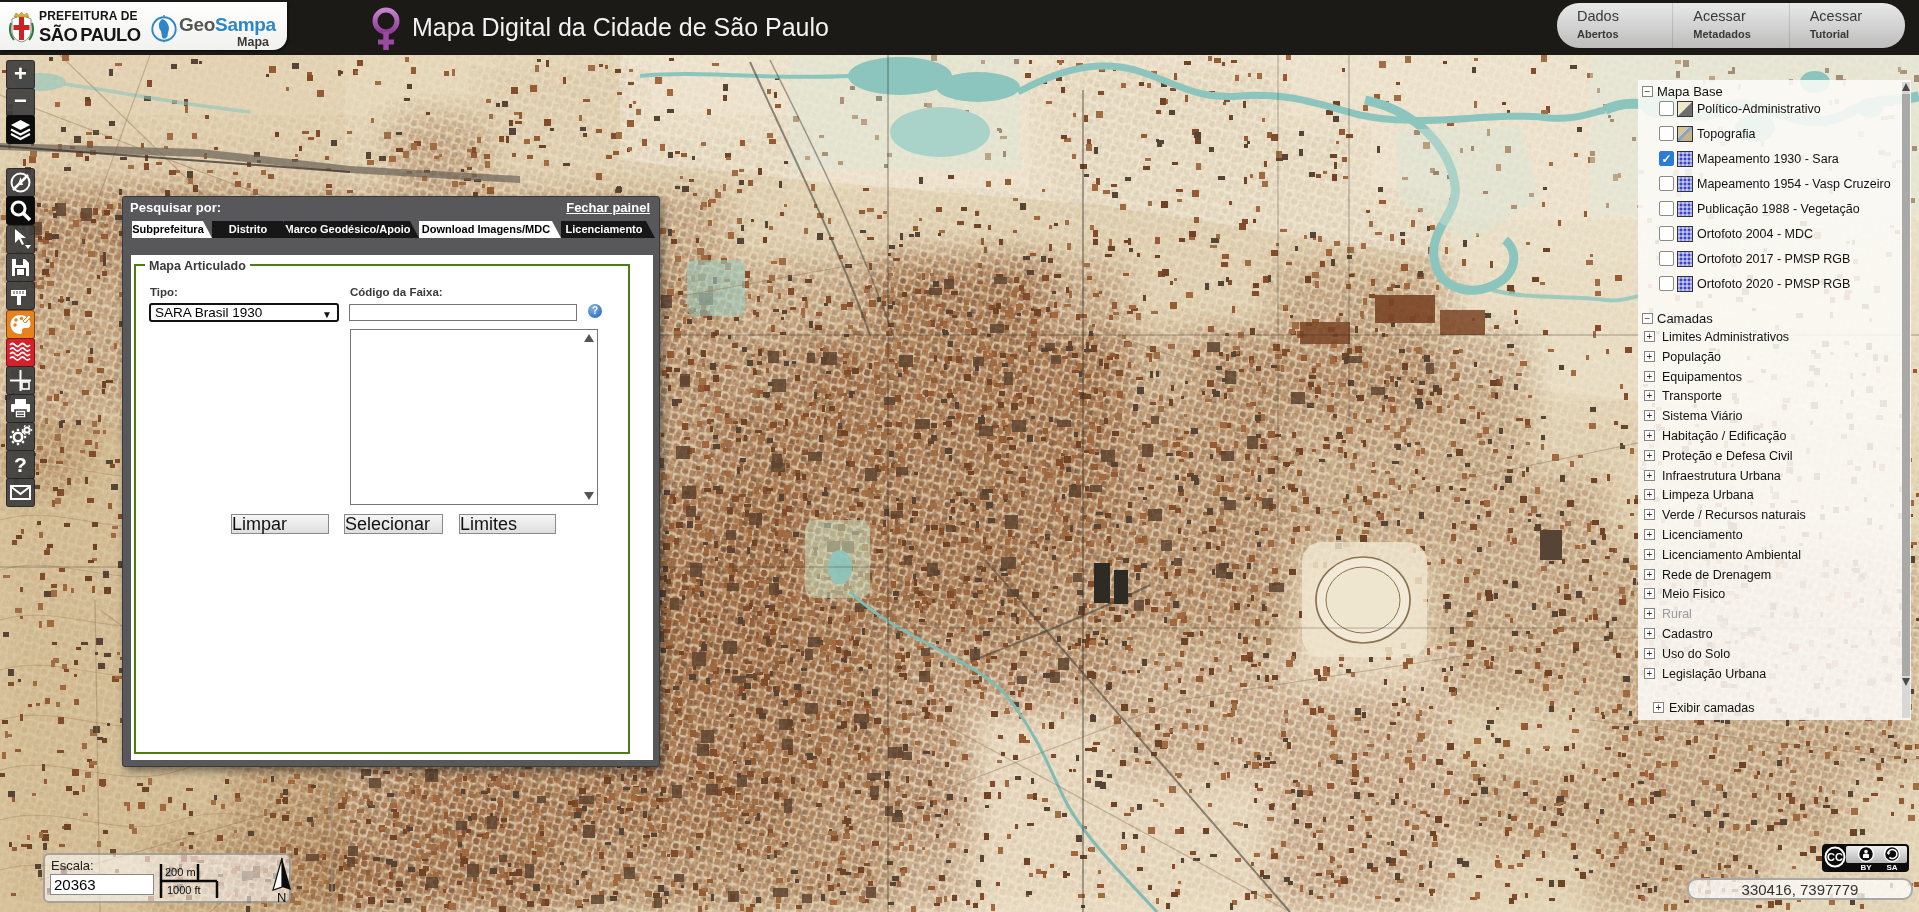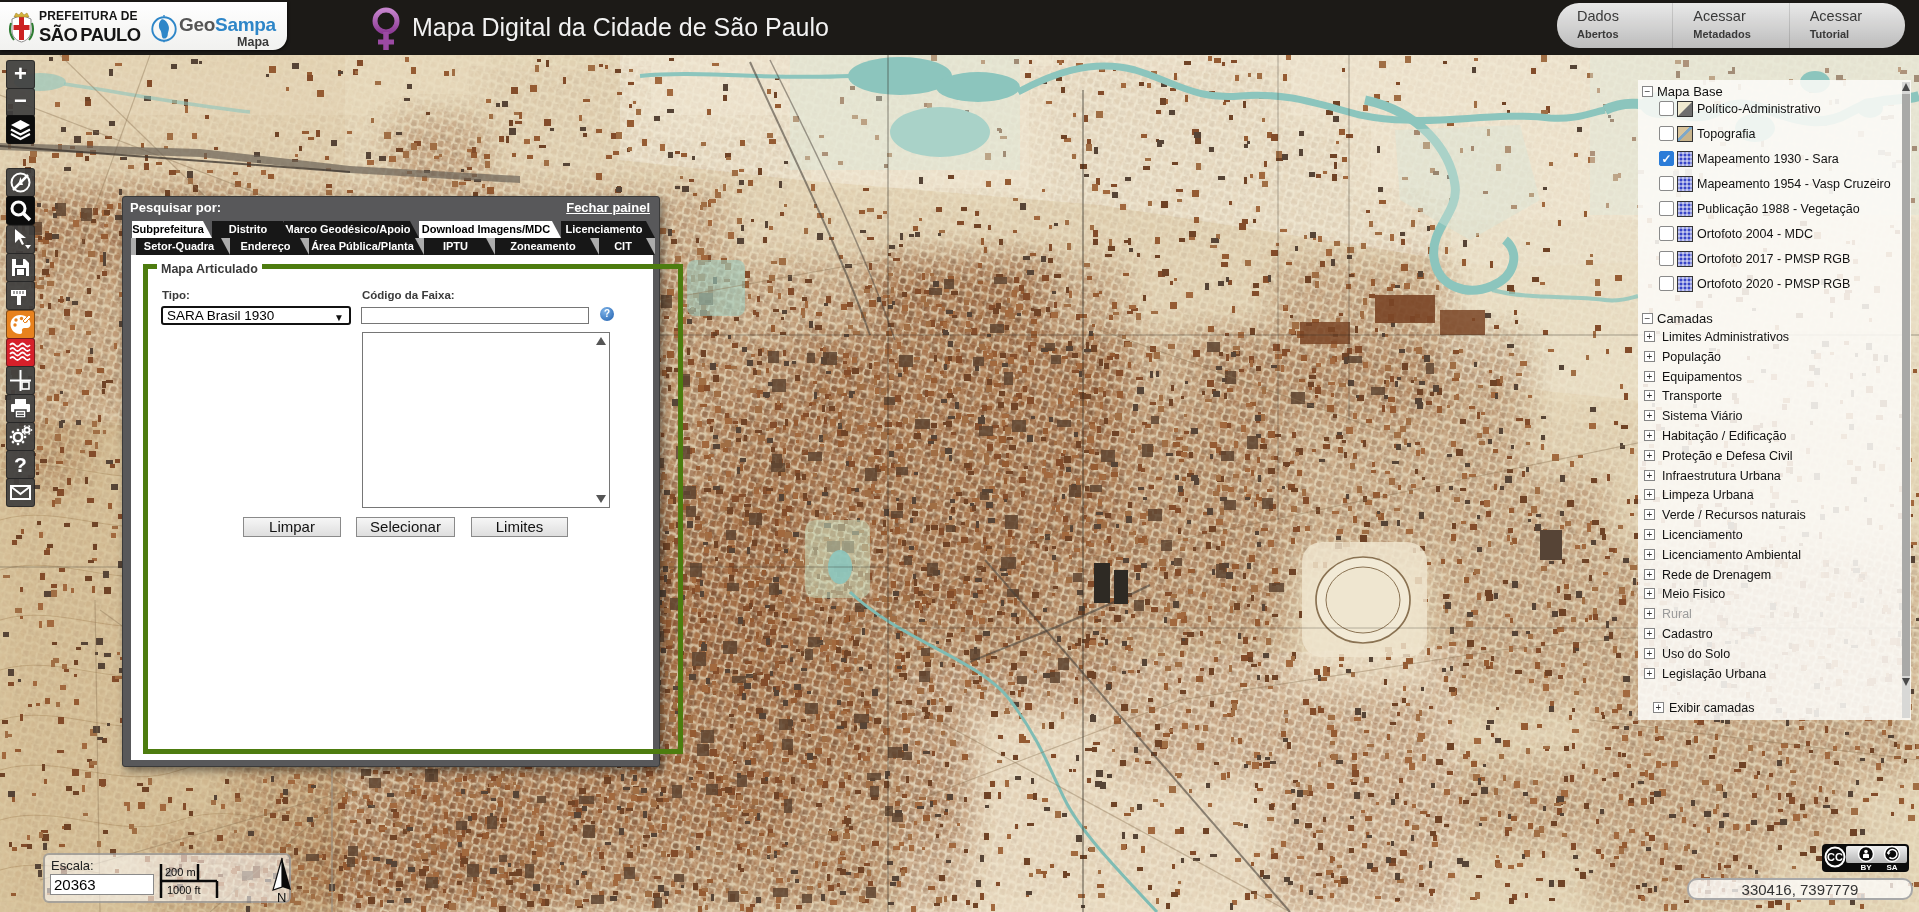--- a/index.html
+++ b/index.html
@@ -25,31 +25,31 @@
 .tbtn svg{display:block;margin:auto}
 #dlg{position:absolute;left:122px;top:196px;width:538px;height:571px;background:#58585A;border-radius:3px;z-index:30;box-shadow:3px 4px 8px rgba(0,0,0,.45);border:1px solid #3a3a3a}
 #dlgtitle{position:absolute;left:7px;top:3px;color:#fff;font-size:13px;font-weight:bold}
 #fechar{position:absolute;right:9px;top:3px;color:#fff;font-size:13px;font-weight:bold;text-decoration:underline}
 .trow{position:absolute;left:8px;width:524px;height:17px}
 #trow1{top:24px}
 #trow2{top:41px;background:#ACACAC}
 .tab{position:absolute;top:0;height:17px;font-size:11px;font-weight:bold;text-align:center;line-height:16px;clip-path:polygon(0 0,calc(100% - 9px) 0,100% 100%,0 100%);background:#171717;color:#fff;white-space:nowrap;padding-right:8px}
 .tab.on{background:#fff;color:#000}
 #dlgwhite{position:absolute;left:8px;top:58px;width:522px;height:505px;background:#fff}
-#fset{position:absolute;left:12px;top:9px;width:540px;height:490px;border:5px solid #4d7c0f}
+#fset{position:absolute;left:3px;top:9px;width:496px;height:490px;border:2px solid #4d7c0f}
 #fset legend,#fset .lg{position:absolute;left:9px;top:-7px;background:#fff;padding:0 4px;font-size:12.5px;font-weight:bold;color:#3a3a3a}
 .flabel{position:absolute;font-size:11.5px;font-weight:bold;color:#3a3a3a}
 #tipo{position:absolute;left:13px;top:37px;width:190px;height:19px;border:2px solid #111;border-radius:3px;background:#fff;font-size:13.5px;padding-left:4px;line-height:15px;position:absolute}
 #tipo .chev{position:absolute;right:5px;top:2px;font-size:10px;color:#111}
 #codigo{position:absolute;left:213px;top:38px;width:228px;height:17px;border:1px solid #767676;background:#fff}
 #help{position:absolute;left:452px;top:38px;width:14px;height:14px;border-radius:50%;background:radial-gradient(circle at 35% 30%,#7eb3e8,#1f5fae);color:#fff;font-size:10px;font-weight:bold;text-align:center;line-height:14px}
 #lbox{position:absolute;left:214px;top:63px;width:248px;height:176px;border:1px solid #767676;background:#fff}
 #lbox .up{position:absolute;right:3px;top:4px;width:0;height:0;border-left:5px solid transparent;border-right:5px solid transparent;border-bottom:8px solid #555}
 #lbox .dn{position:absolute;right:3px;bottom:4px;width:0;height:0;border-left:5px solid transparent;border-right:5px solid transparent;border-top:8px solid #555}
-.dbtn{position:absolute;top:248px;height:20px;background:linear-gradient(#f6f6f6,#dedede);border:1px solid #8a8a8a;font-size:15px;color:#111;text-align:center;line-height:18px}
+.dbtn{position:absolute;top:248px;height:20px;background:linear-gradient(#f6f6f6,#dedede);border:1px solid #8a8a8a;font-size:18px;color:#111;text-align:left;line-height:18px}
 #rpanel{position:absolute;left:1638px;top:80px;width:273px;height:640px;background:rgba(252,251,247,.88);z-index:20;font-size:12.5px;color:#111}
 #rpanel .sb{position:absolute;right:1px;top:2px;width:8px;height:636px;background:#D8D8D6}
 #rpanel .sbthumb{position:absolute;right:1px;top:14px;width:8px;height:582px;background:#A9A9A7}
 #rpanel .sup{position:absolute;right:1px;top:3px;width:0;height:0;border-left:4px solid transparent;border-right:4px solid transparent;border-bottom:8px solid #4a4a4a}
 #rpanel .sdn{position:absolute;right:1px;top:598px;width:0;height:0;border-left:4px solid transparent;border-right:4px solid transparent;border-top:8px solid #4a4a4a}
 .pm{position:absolute;width:11px;height:11px;border:1px solid #858585;background:#fff;font-size:10px;line-height:9px;text-align:center;color:#333}
 .hb{position:absolute;font-weight:normal;font-size:13px}
 .cb{position:absolute;width:15px;height:15px;border:1px solid #8a8a8a;border-radius:2px;background:#fff}
 .cb.ck{background:#2B7CD8;border-color:#2B7CD8;color:#fff;font-size:12px;font-weight:bold;text-align:center;line-height:15px}
 .licon{position:absolute;width:16px;height:16px;border:1px solid #333}
@@ -773,28 +773,20 @@
 <div id="dlg">
 <div id="dlgtitle">Pesquisar por:</div>
     <div id="fechar">Fechar painel</div>
 <div class="trow" id="trow1">
       <div class="tab on" style="left:1px;width:80px;z-index:5">Subprefeitura</div>
       <div class="tab" style="left:81px;width:80px;z-index:4">Distrito</div>
       <div class="tab" style="left:153px;width:135px;z-index:3">Marco Geodésico/Apoio</div>
       <div class="tab on" style="left:288px;width:142px;z-index:2">Download Imagens/MDC</div>
       <div class="tab" style="left:430px;width:94px;z-index:1">Licenciamento</div>
     </div>
-<div class="trow" id="trow2">
-      <div class="tab" style="left:5px;width:94px;z-index:6">Setor-Quadra</div>
-      <div class="tab" style="left:99px;width:79px;z-index:5">Endereço</div>
-      <div class="tab" style="left:178px;width:115px;z-index:4">Área Pública/Planta</div>
-      <div class="tab" style="left:293px;width:71px;z-index:3">IPTU</div>
-      <div class="tab" style="left:364px;width:104px;z-index:2">Zoneamento</div>
-      <div class="tab" style="left:468px;width:56px;z-index:1">CIT</div>
-    </div>
 <div id="dlgwhite">
 <div id="fset">
         <div class="lg">Mapa Articulado</div>
 <div class="flabel" style="left:14px;top:20px">Tipo:</div>
 <div class="flabel" style="left:214px;top:20px">Código da Faixa:</div>
 <div id="tipo">SARA Brasil 1930<span class="chev">▼</span></div>
 <div id="codigo"></div>
 <div id="help">?</div>
 <div id="lbox">
           <div class="up"></div>

